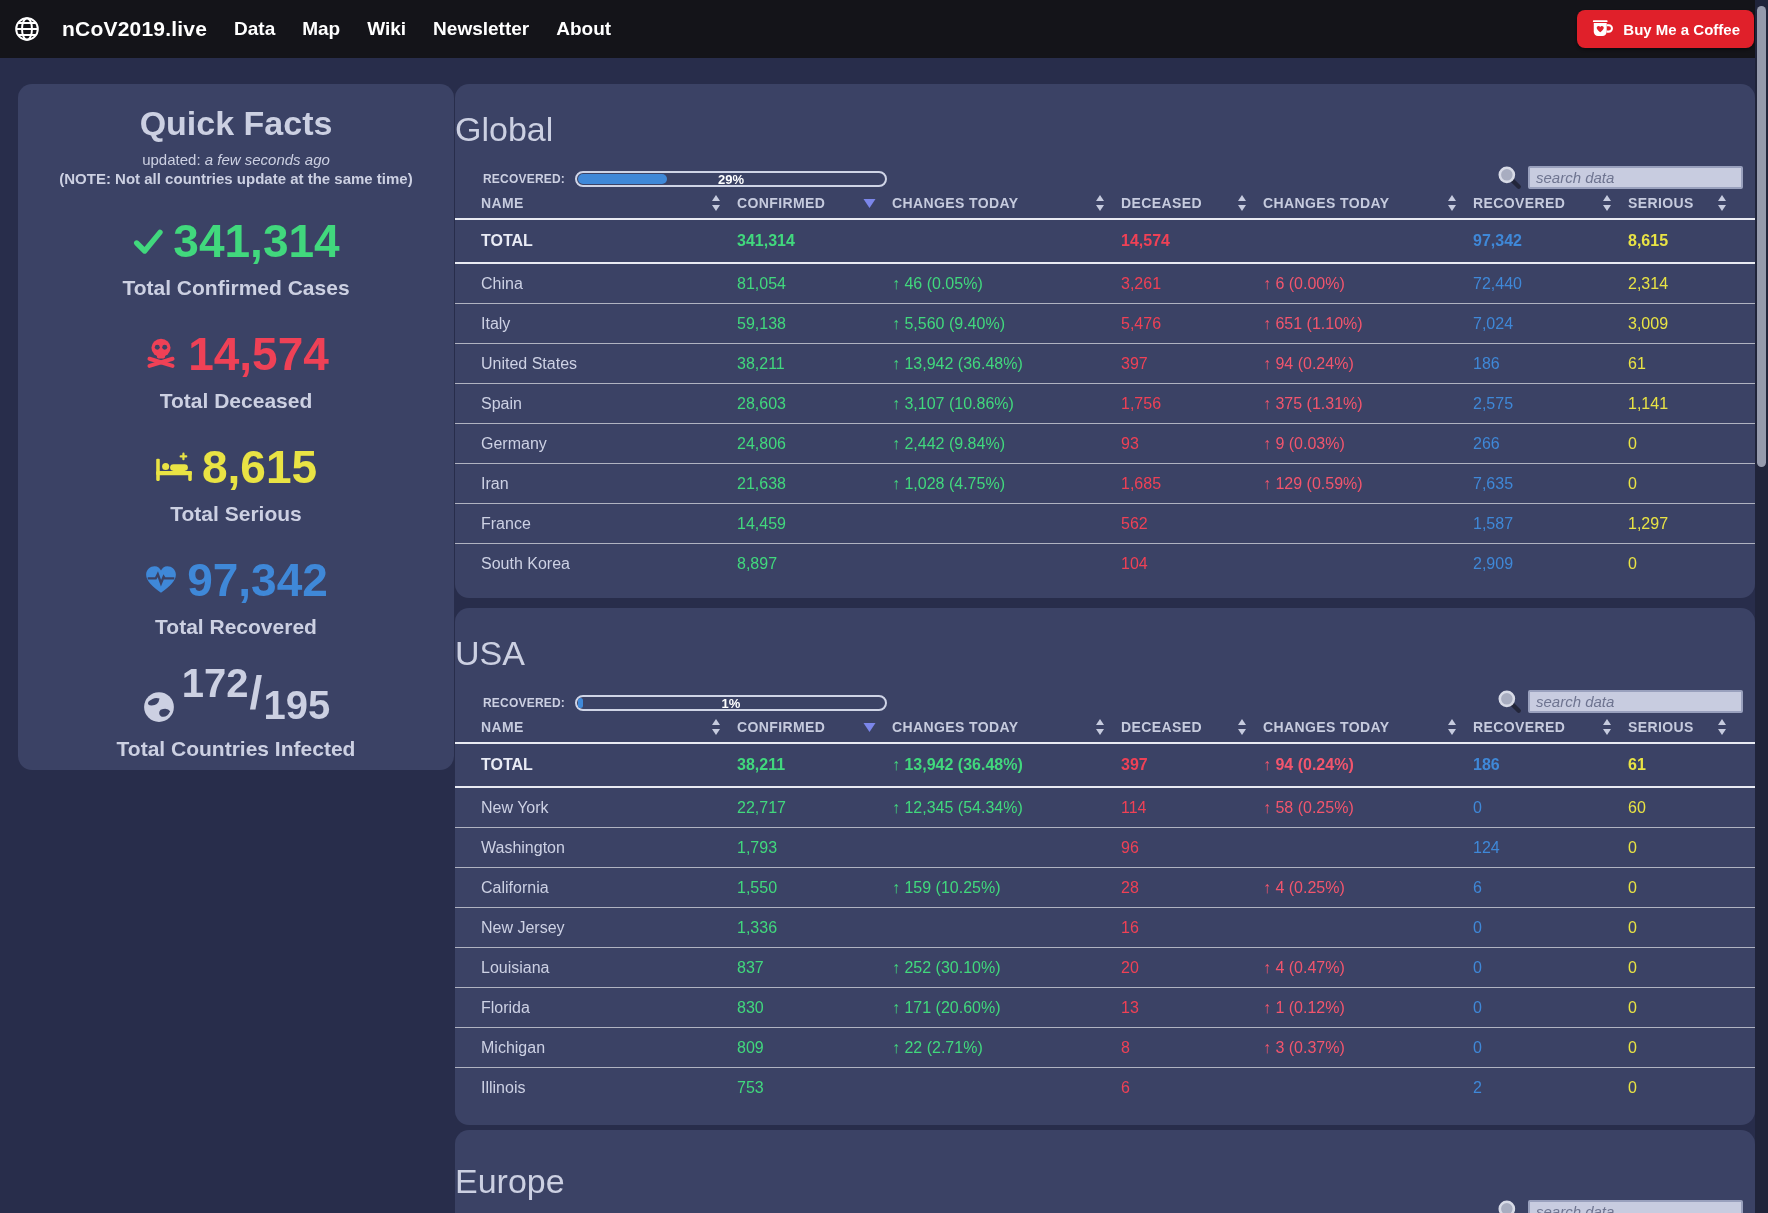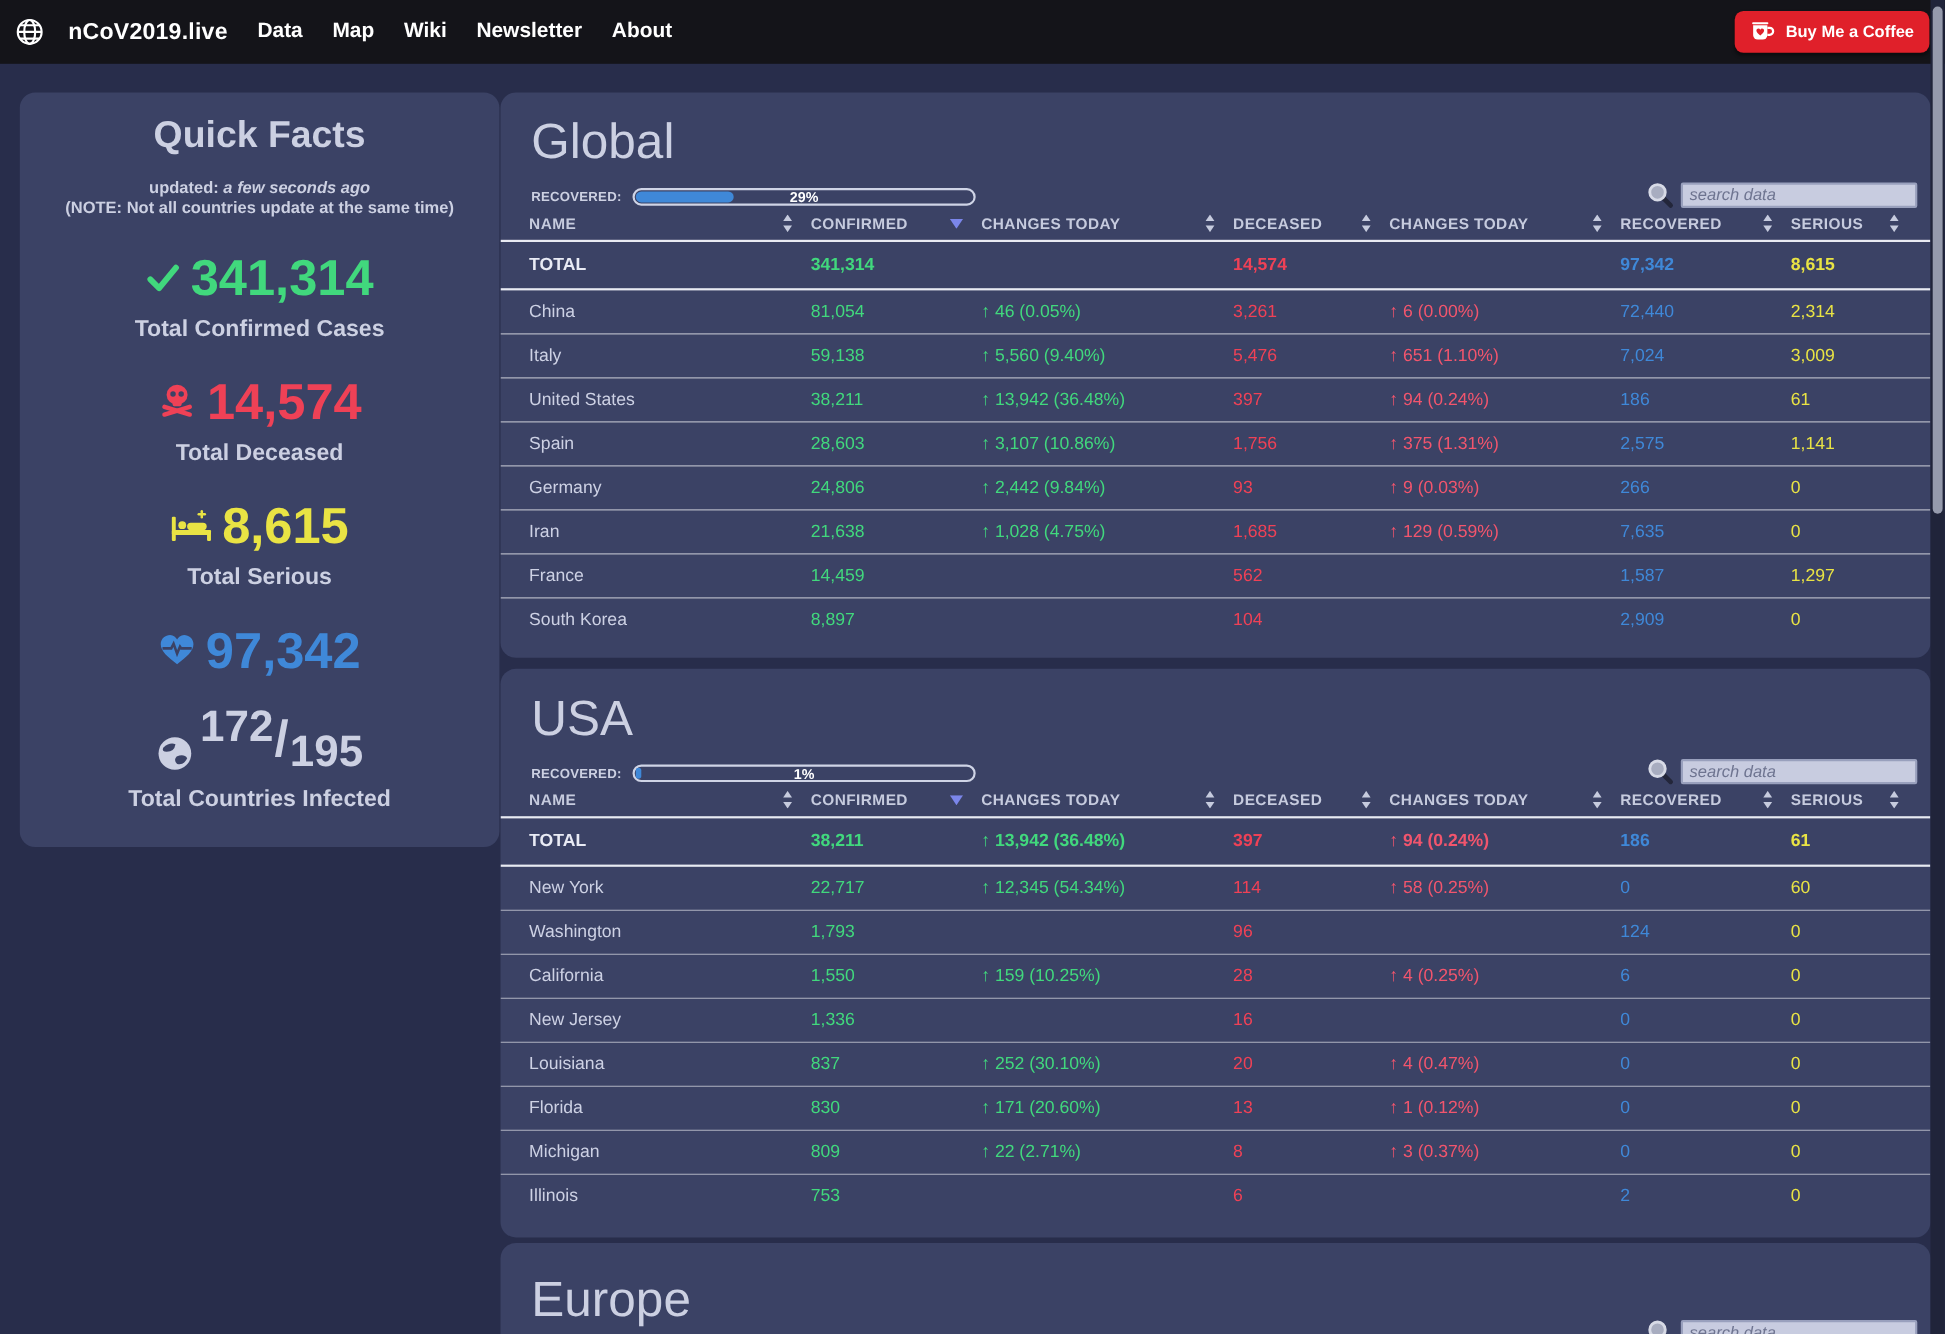--- a/index.html
+++ b/index.html
@@ -25,39 +25,39 @@
     display:flex; align-items:center; gap:8px; padding:16px 14px;
     color:#fff; font-weight:bold; font-size:15px; cursor:pointer;
     font-family:"Liberation Sans", sans-serif;
     box-shadow:0 2px 3px rgba(0,0,0,.4);
   }
   
   .card { position:absolute; background:#3b4265; border-radius:14px; }
   
   .quick-facts { left:18px; top:84px; width:436px; height:686px; text-align:center; padding-top:20px; }
   .qf-title { font-size:34px; font-weight:bold; color:#ccd0e2; }
-  .qf-updated { font-size:15px; font-weight:bold; color:#ccd0e2; margin-top:19px; }
+  .qf-updated { font-size:15px; font-weight:normal; color:#ccd0e2; margin-top:8px; }
   .qf-updated .ital { font-style:italic; }
   .qf-note { font-size:15px; font-weight:bold; color:#ccd0e2; margin-top:2px; }
   .stat { margin-top:28px; }
   .stat-value { display:flex; align-items:center; justify-content:center; gap:9px;
                 font-size:46px; font-weight:bold; line-height:52px; }
   .stat-label { font-size:21px; font-weight:bold; color:#ccd0e2; margin-top:9px; }
   .v-green { color:#41d87d; } .v-red { color:#ef4156; }
   .v-yellow { color:#e9e344; } .v-blue { color:#3f88d8; } .v-light { color:#ccd0e2; }
   .frac { display:inline-flex; align-items:center; font-weight:bold; color:#ccd0e2; }
   .frac .num { font-size:40px; position:relative; top:-10px; }
   .frac .slash { font-size:46px; margin:0 1px; }
   .frac .den { font-size:40px; position:relative; top:12px; }
   
   .section-card { left:455px; width:1300px; padding-top:24px; overflow:hidden; }
   #global-card { top:84px;  height:514px; }
   #usa-card    { top:608px; height:517px; }
   #europe-card { top:1130px; height:300px; }
-  .card-title { font-size:45px; font-weight:normal; color:#ccd0e2; margin-left:28px; line-height:42px; }
+  .card-title { font-size:34px; font-weight:normal; color:#ccd0e2; line-height:42px; }
   .recovered-row { display:flex; align-items:center; gap:10px; margin:20px 0 0 28px; height:18px; }
   .recovered-label { font-size:12px; font-weight:bold; color:#ccd0e2; letter-spacing:.2px; }
   .progress { position:relative; width:312px; height:16px; border:2px solid #cfd4e6; border-radius:9px; }
   .progress-fill { position:absolute; left:1px; top:1px; bottom:1px; min-width:5px;
                    background:#3f88d8; border-radius:6px; }
   .progress-pct { position:absolute; left:0; right:0; top:0; text-align:center;
                   font-size:13px; font-weight:bold; color:#fff; line-height:13px; }
   .search-row { position:absolute; top:80px; right:12px; display:flex; align-items:center; gap:6px; }
   .search-input {
     width:215px; height:23px; background:#c8cce0; border:2px solid #99a0bd; border-radius:2px;
@@ -182,20 +182,21 @@
   <div class="stat">
     <div class="stat-value v-blue">
       <span>
         <svg width="34" height="30" viewBox="0 0 32 28">
           <path d="M16 26 C8 20 2 15 2 9 C2 4 6 1 10 1 C13 1 15 3 16 5 C17 3 19 1 22 1 C26 1 30 4 30 9 C30 15 24 20 16 26 Z" fill="#3f88d8"></path>
           <polyline points="3.5,12.5 11,12.5 13,8.5 16,17 18.5,11 19.5,12.5 28.5,12.5" stroke="#3b4265" stroke-width="2.2" fill="none"></polyline>
         </svg>
       </span>
       <span>97,342</span>
     </div>
+    <div class="stat-label">Total Recovered</div>
   </div>
 
   <div class="stat">
     <div class="stat-value v-light" style="gap:6px;">
       <span style="position:relative; top:14px;">
         <svg width="34" height="34" viewBox="0 0 32 32">
           <circle cx="16" cy="16" r="14" fill="#ccd0e2"></circle>
           <path d="M6 11 q5.5 -5 10.5 -3 q-1 6.5 -7.5 6.5 q-4.5 0 -3 -3.5 Z" fill="#3b4265"></path>
           <path d="M17.5 18.5 q6.5 -2.5 9 1.5 q-3 6.5 -8.5 5 q-3.5 -3 -0.5 -6.5 Z" fill="#3b4265"></path>
         </svg>

